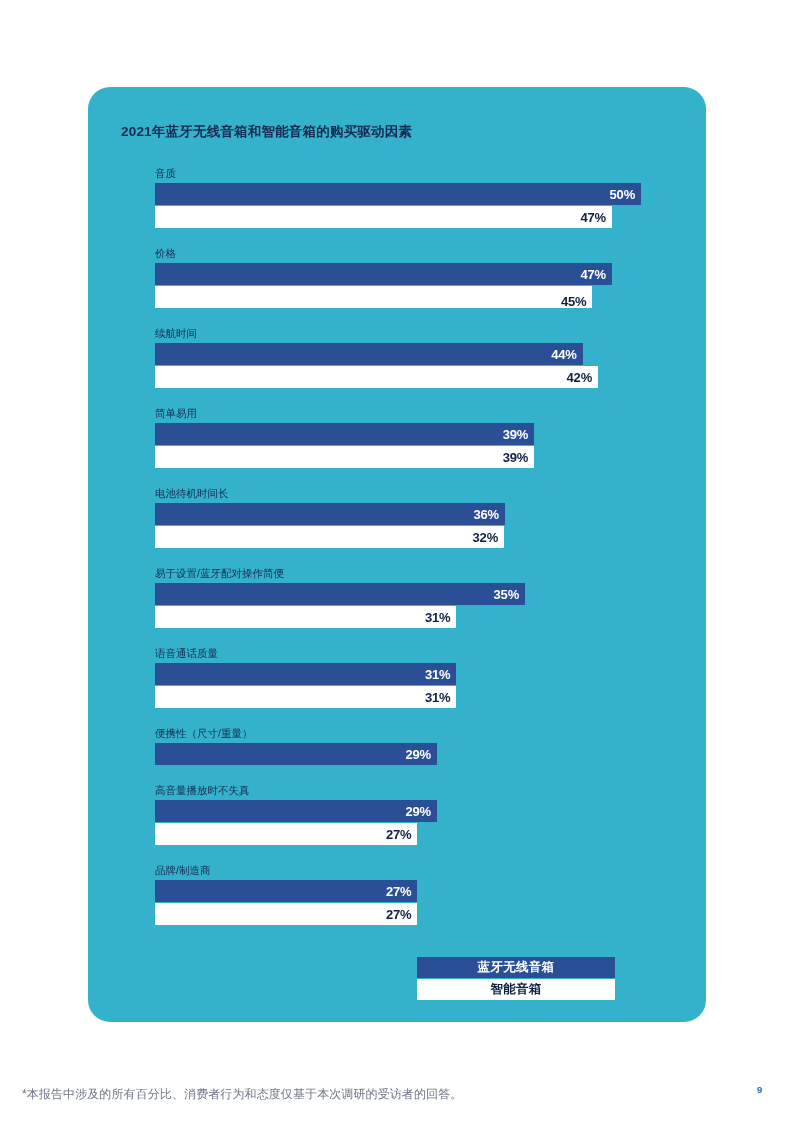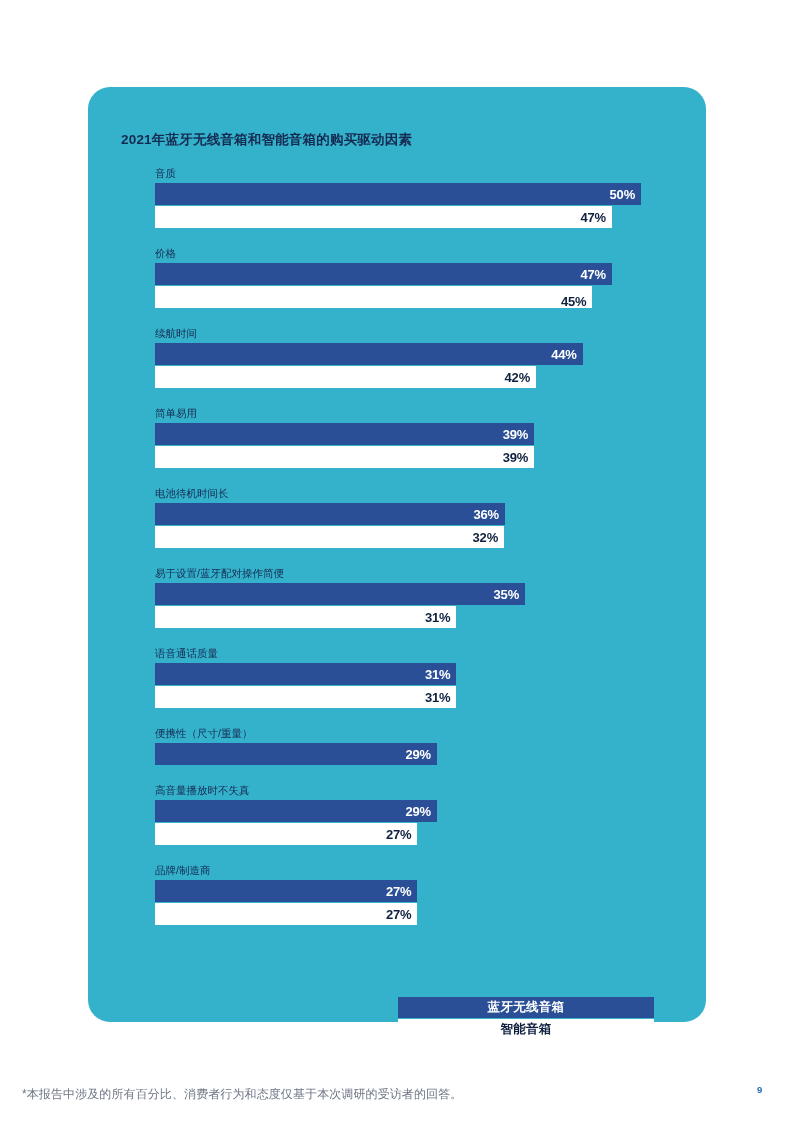--- a/index.html
+++ b/index.html
@@ -23,21 +23,21 @@
     width: 618px;
     height: 935px;
     background: #35b2cb;
     border-radius: 22px;
     box-sizing: border-box;
   }
 
   #chart-title {
     position: absolute;
     left: 33px;
-    top: 44px;
+    top: 36px;
     font-size: 13.5px;
     font-weight: bold;
     color: #152a52;
     letter-spacing: 0.2px;
     white-space: nowrap;
   }
 
   
   #plot-area {
     position: absolute;
@@ -89,24 +89,23 @@
     padding-right: 6px;
     letter-spacing: -0.2px;
     line-height: 1;
   }
   .series-bluetooth .bar-value { color: #ffffff; }
   .series-smart .bar-value { color: #10203f; }
 
   
   #legend {
     position: absolute;
-    left: 310px;  
+    left: 329px;  
     top: 870px;   
-    width: 256px;
-    margin-top: 40px;
+    width: 198px;
   }
   .legend-row {
     height: 21px;
     display: flex;
     align-items: center;
     justify-content: center;
     font-size: 12.5px;
     font-weight: bold;
     letter-spacing: 0.3px;
   }
@@ -172,21 +171,21 @@
         </div>
       </div>
       <div class="bar-group">
         <div class="group-label">续航时间</div>
         <div class="bar-row">
           <div class="bar series-bluetooth" style="width: 427.68px;">
             <span class="bar-value">44%</span>
           </div>
         </div>
         <div class="bar-row">
-          <div class="bar series-smart" style="width: 381px;">
+          <div class="bar series-smart" style="width: 443px;">
             <span class="bar-value">42%</span>
           </div>
         </div>
       </div>
       <div class="bar-group">
         <div class="group-label">简单易用</div>
         <div class="bar-row">
           <div class="bar series-bluetooth" style="width: 379.08px;">
             <span class="bar-value">39%</span>
           </div>

